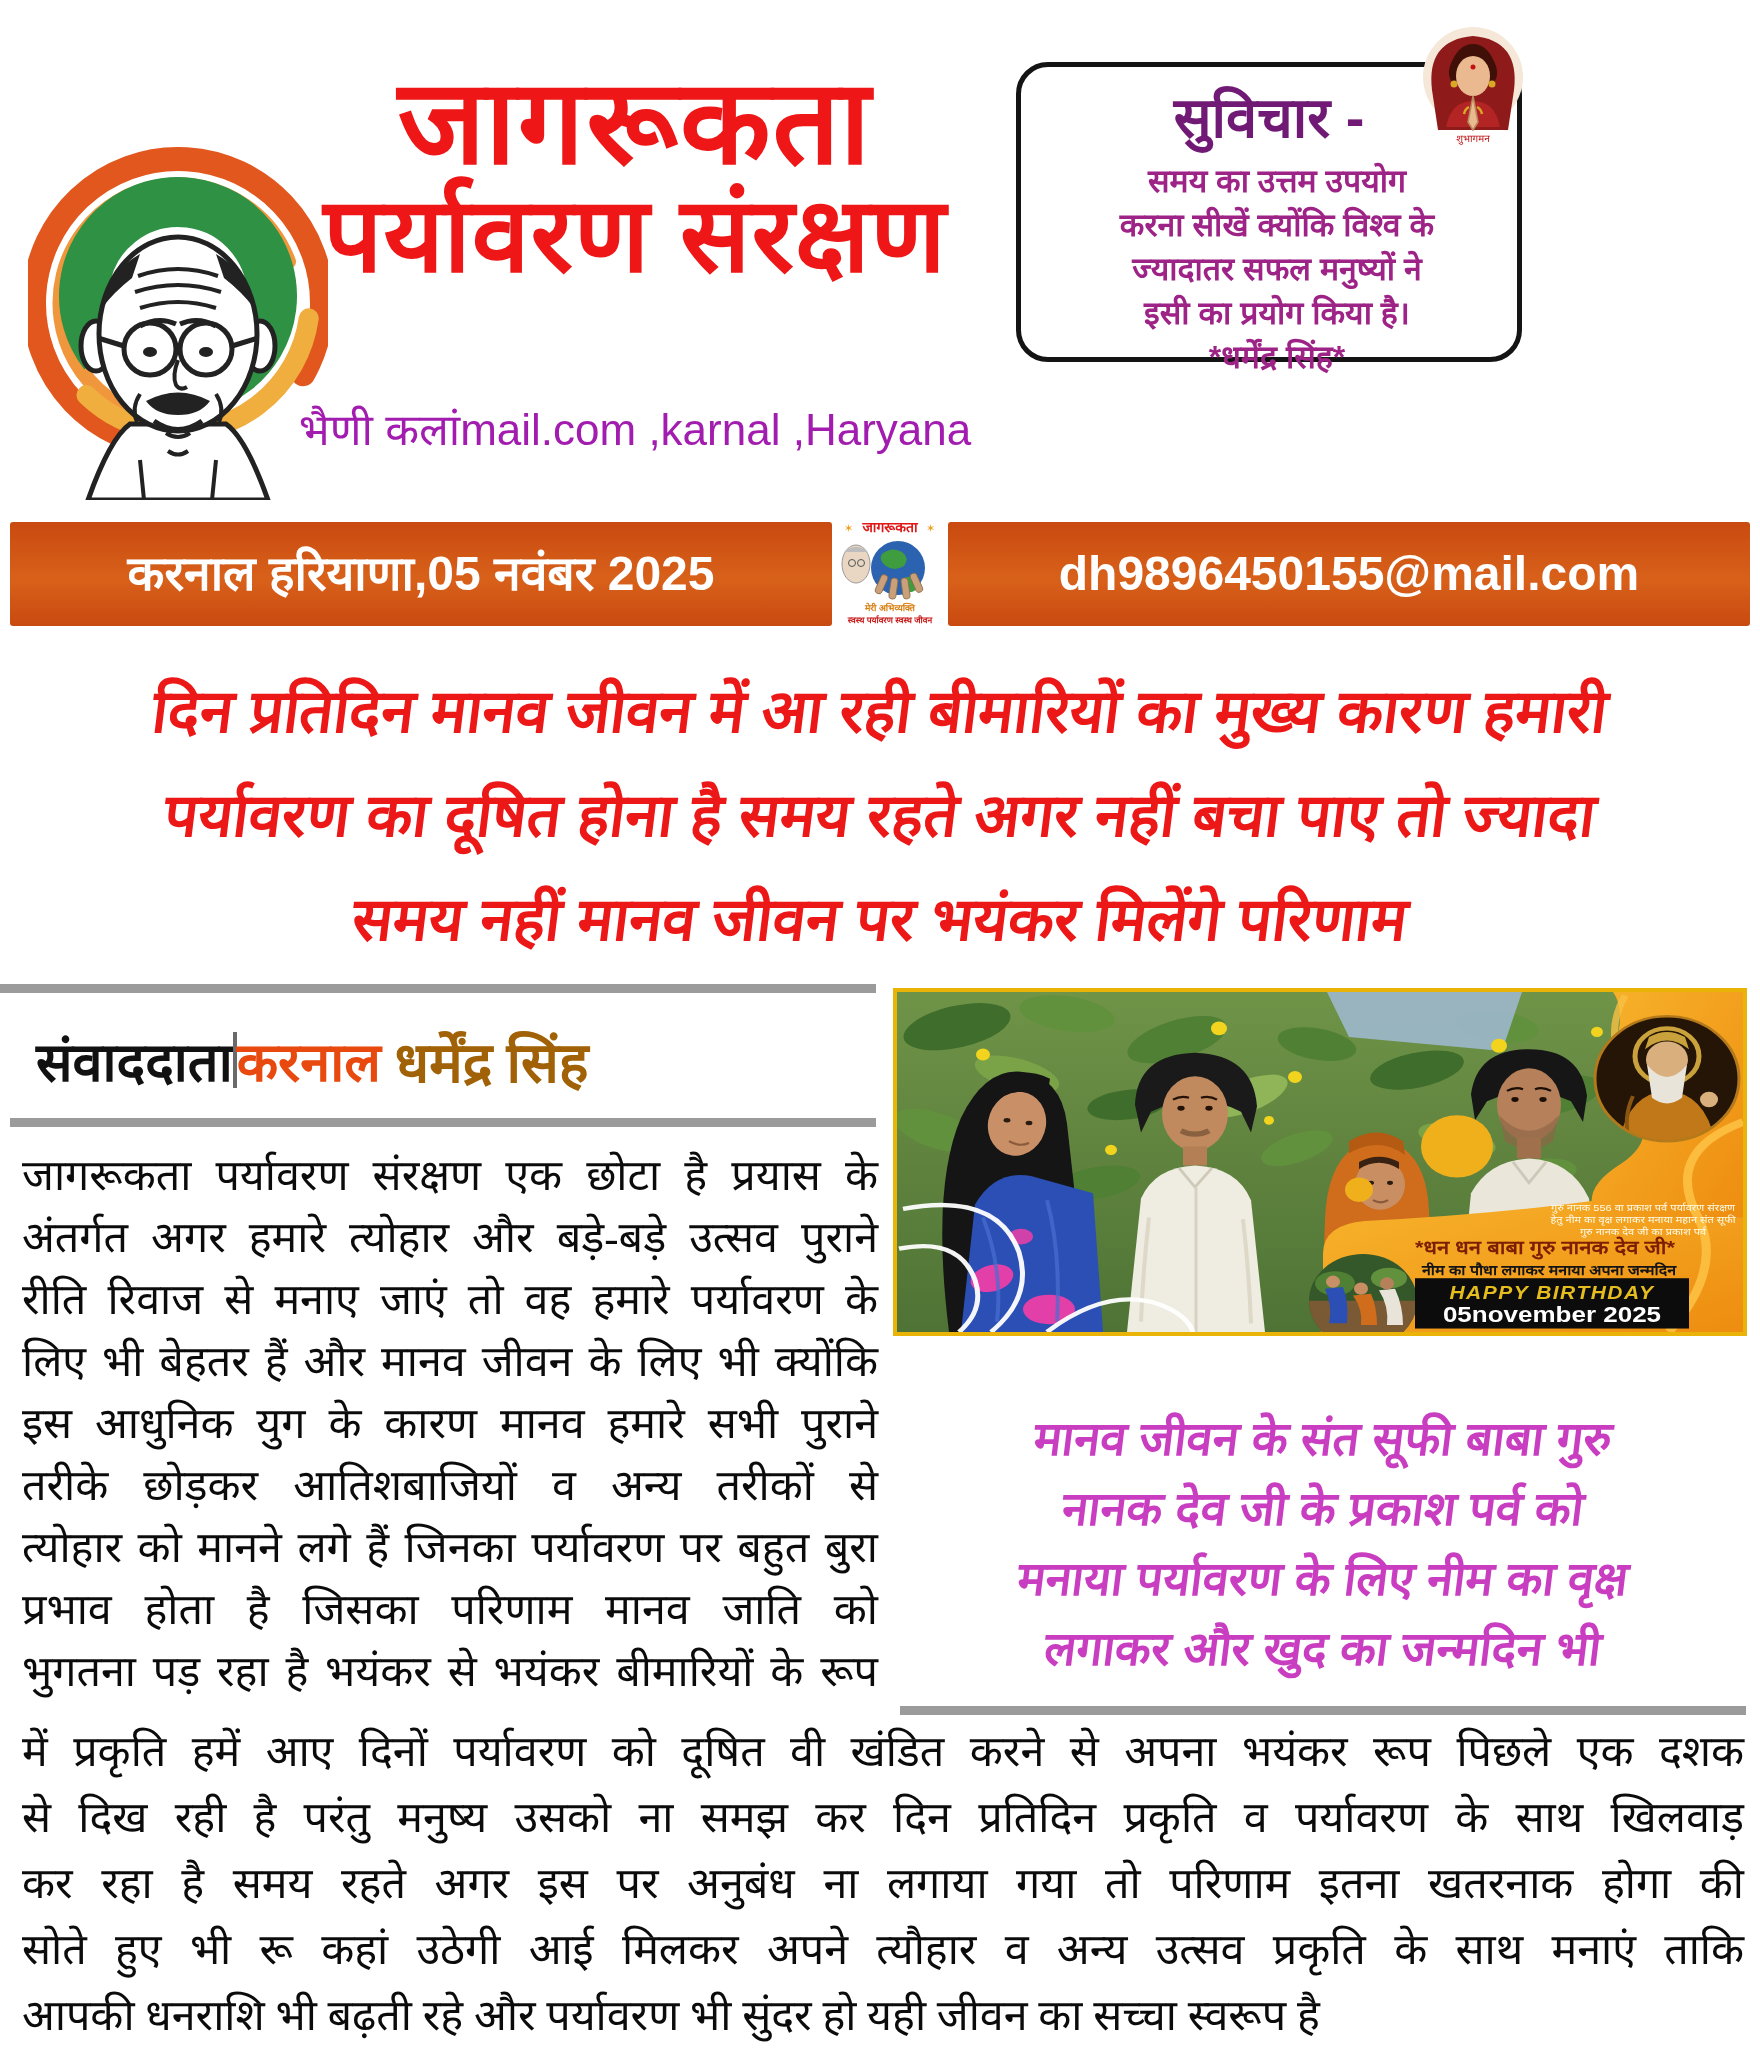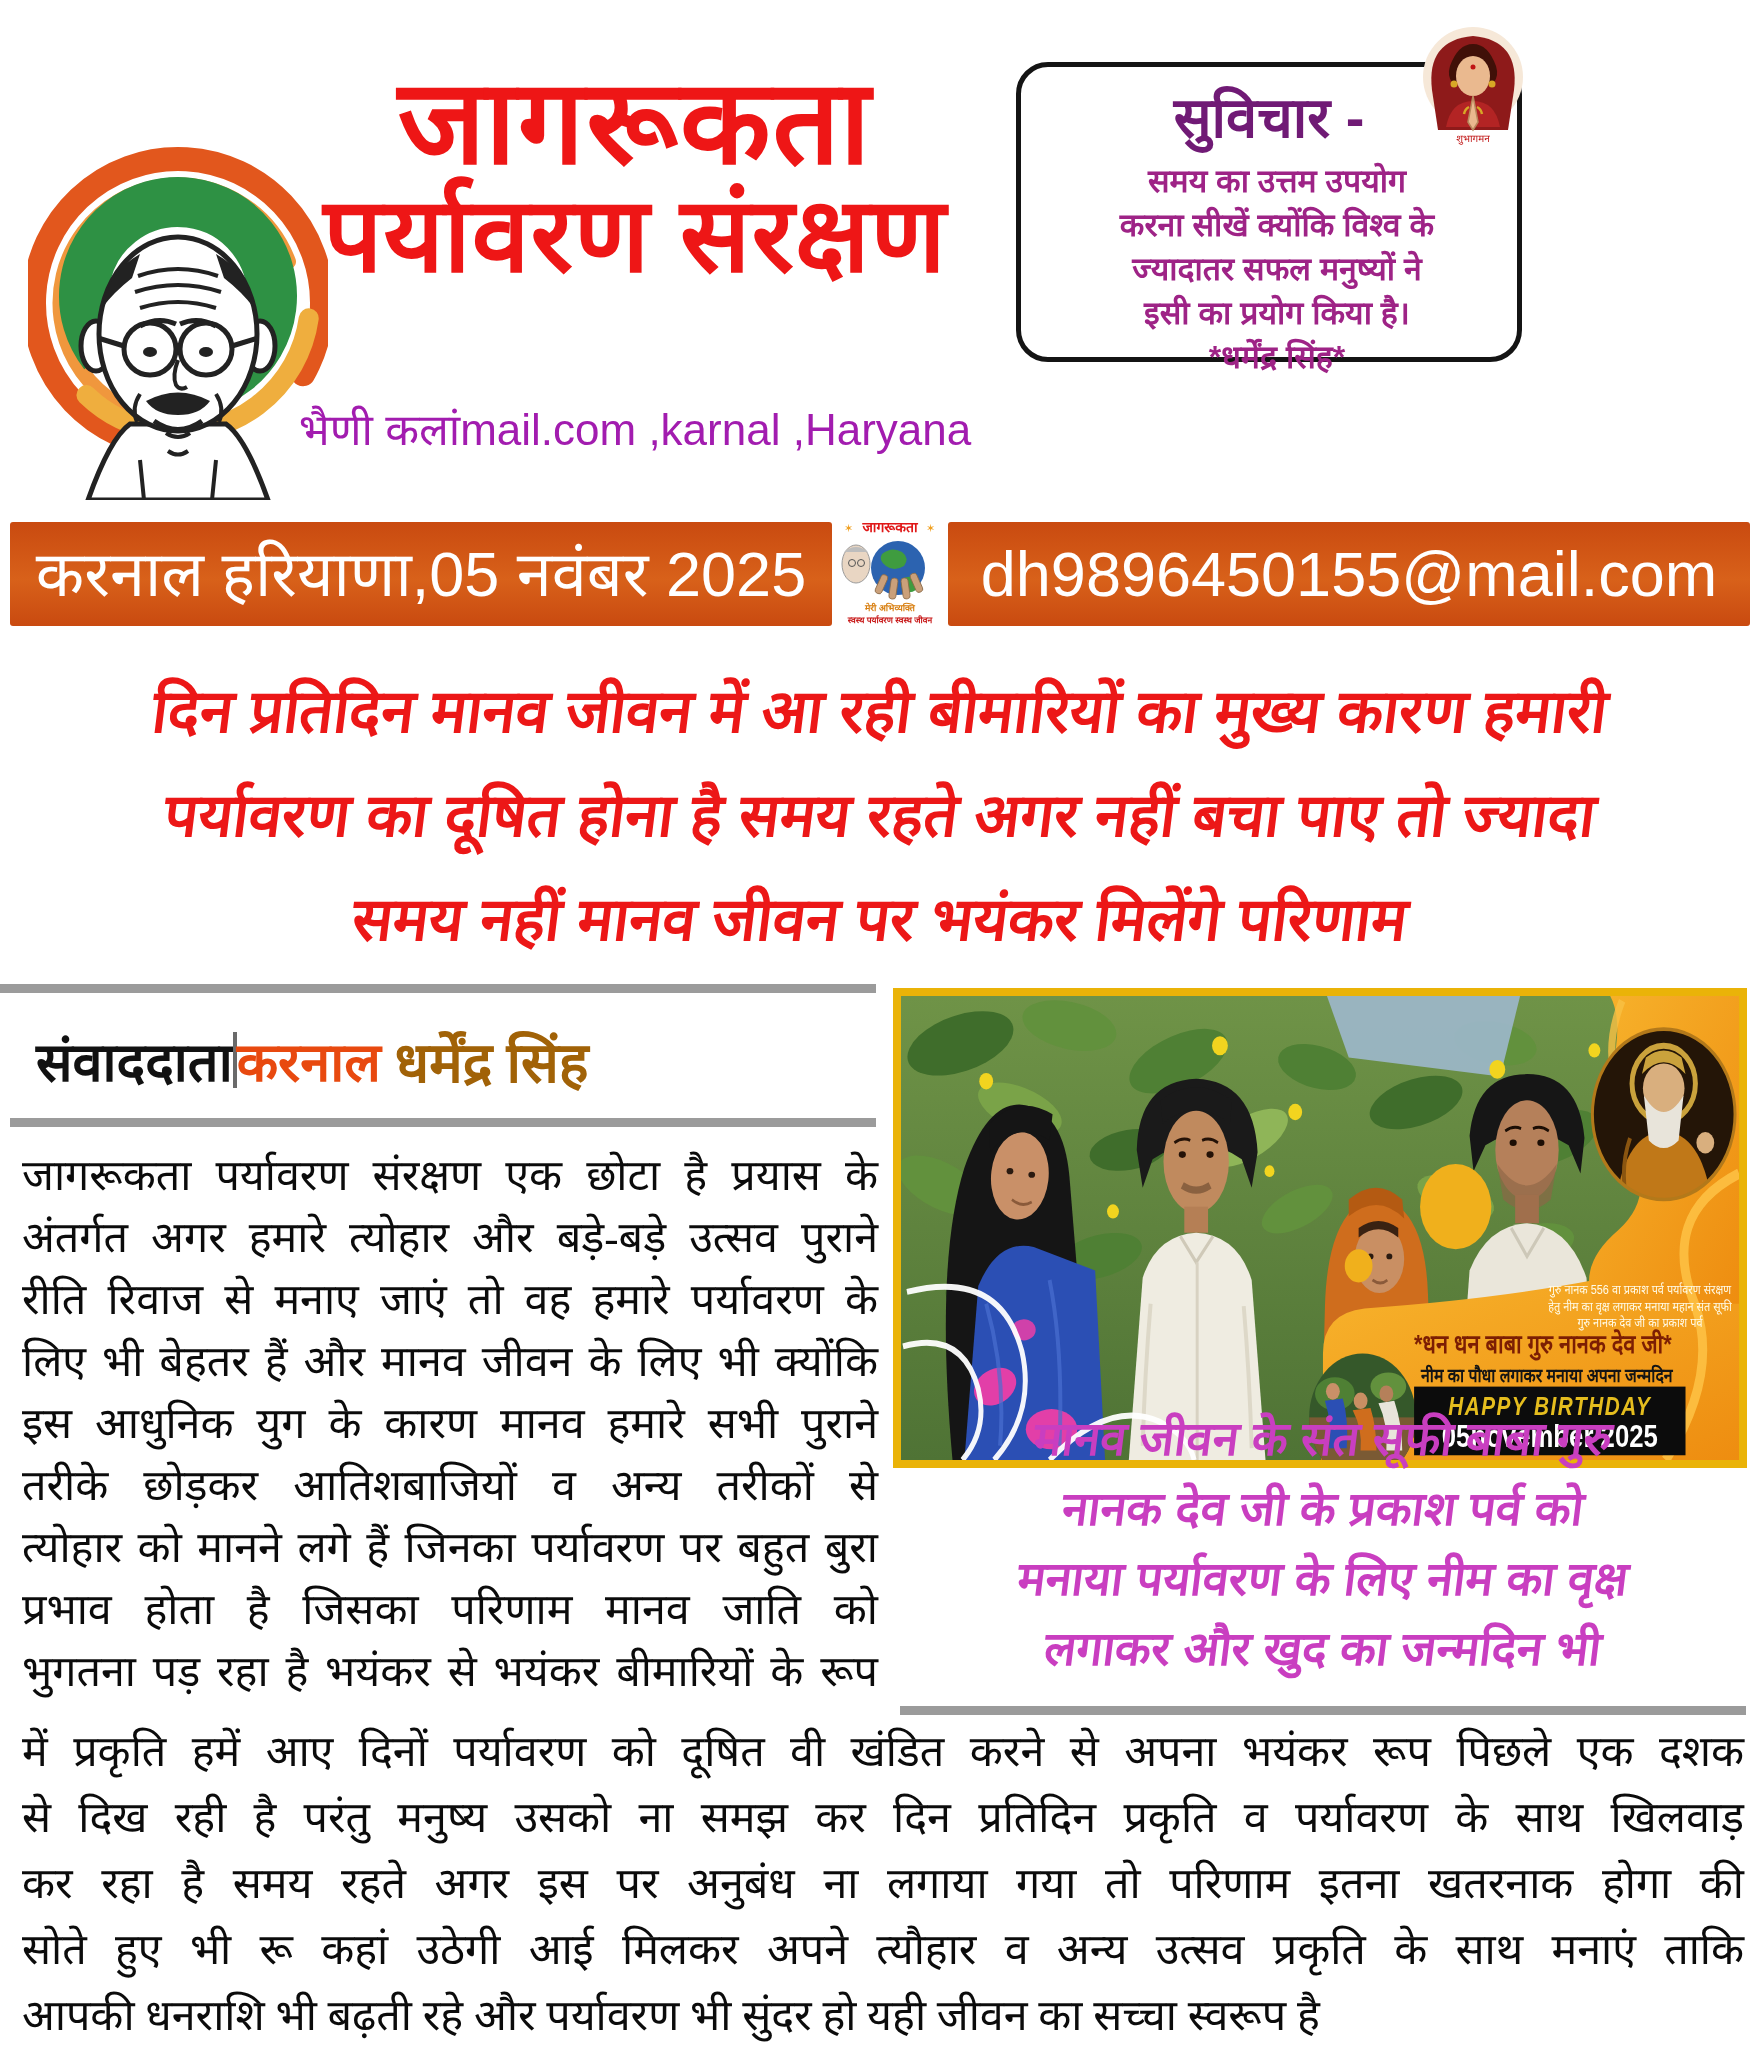--- a/index.html
+++ b/index.html
@@ -18,21 +18,21 @@
   
   .suvichar{position:absolute;left:1016px;top:62px;width:506px;height:300px;
         border:5px solid #141414;border-radius:32px;background:#fff;box-sizing:border-box;
         text-align:center;padding-top:10px;}
   .suvichar .head{font-size:56px;font-weight:bold;color:#701a75;margin-bottom:6px;}
   .suvichar .quote{font-size:32px;font-weight:bold;color:#9e2386;line-height:44px;padding-left:16px;}
   .namaste-icon{position:absolute;left:1420px;top:24px;width:106px;height:124px;}
 
   
   .bar{position:absolute;top:522px;height:104px;background:linear-gradient(180deg,#c94a10,#d8611a 55%,#c94a10);
-        color:#fff;font-weight:normal;font-size:63px;text-align:center;line-height:104px;
+        color:#fff;font-weight:bold;font-size:48px;text-align:center;line-height:104px;
         border-radius:3px;}
   .bar.left{left:10px;width:822px;}
   .bar.right{left:948px;width:802px;}
   .badge{position:absolute;left:834px;top:516px;width:112px;height:118px;background:#fff;}
 
   
   .headline{position:absolute;left:20px;top:660px;width:1720px;text-align:center;}
   .headline div{font-size:60px;font-weight:bold;color:#ec1717;line-height:104px;
         transform:skewX(-7deg);}
 
@@ -50,22 +50,22 @@
 
   
   .body-col{position:absolute;left:22px;top:1146px;width:856px;}
   .body-full{position:absolute;left:22px;top:1720px;width:1722px;}
   .bline{font-family:"Liberation Serif",serif;font-size:43px;color:#0b0b0b;
         height:62px;line-height:60px;text-align:justify;text-align-last:justify;white-space:nowrap;}
   .body-full .bline{height:66px;line-height:64px;}
   .bline.last{text-align-last:left;}
 
   
-  .photo{position:absolute;left:893px;top:988px;width:854px;height:480px;
-        border:8px solid #eab308;box-sizing:border-box;background:#5d8040;}
+  .photo{position:absolute;left:893px;top:988px;width:854px;height:348px;
+        border:4px solid #eab308;box-sizing:border-box;background:#5d8040;}
   .photo svg{display:block;width:100%;height:100%;}
 
   
   .caption{position:absolute;left:900px;top:1404px;width:846px;text-align:center;}
   .caption div{font-size:47px;font-weight:bold;color:#c93ec0;line-height:70px;
         transform:skewX(-7deg);}
 
   svg text{font-family:"Liberation Sans",sans-serif;}
 </style>
 </head>

